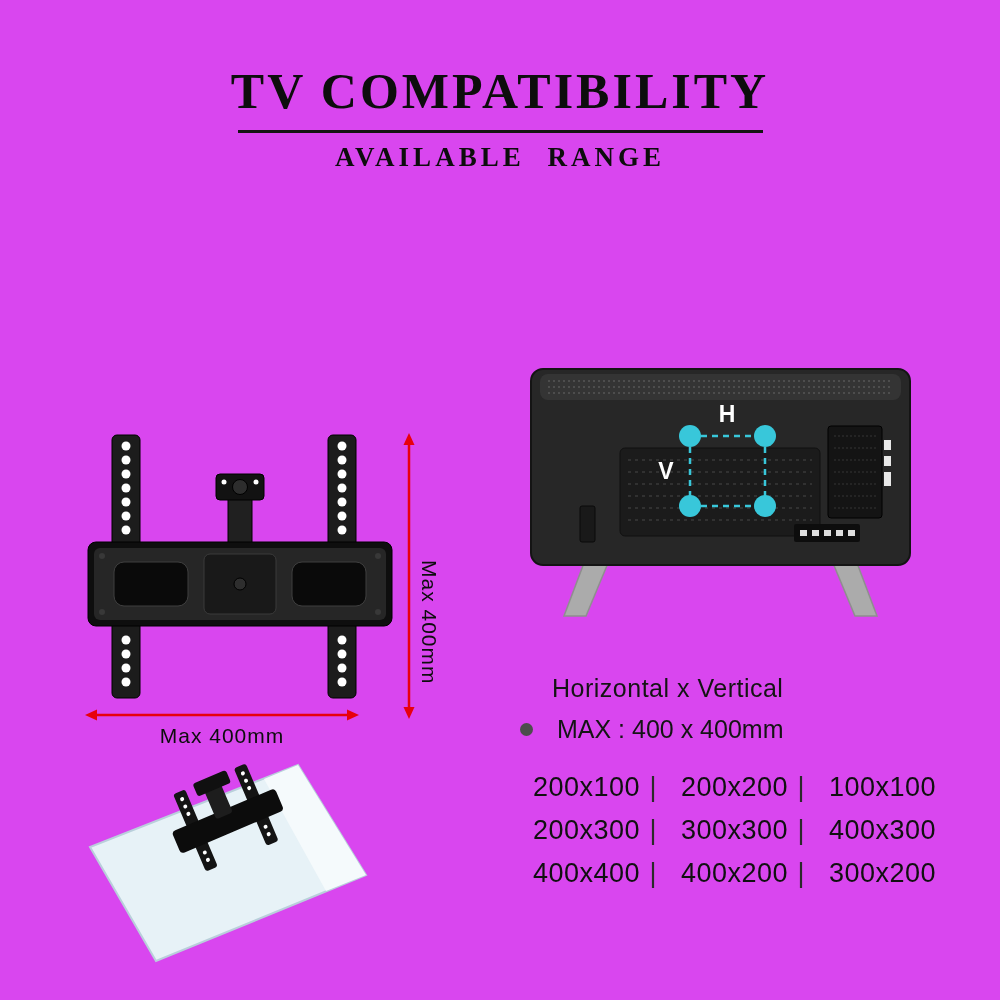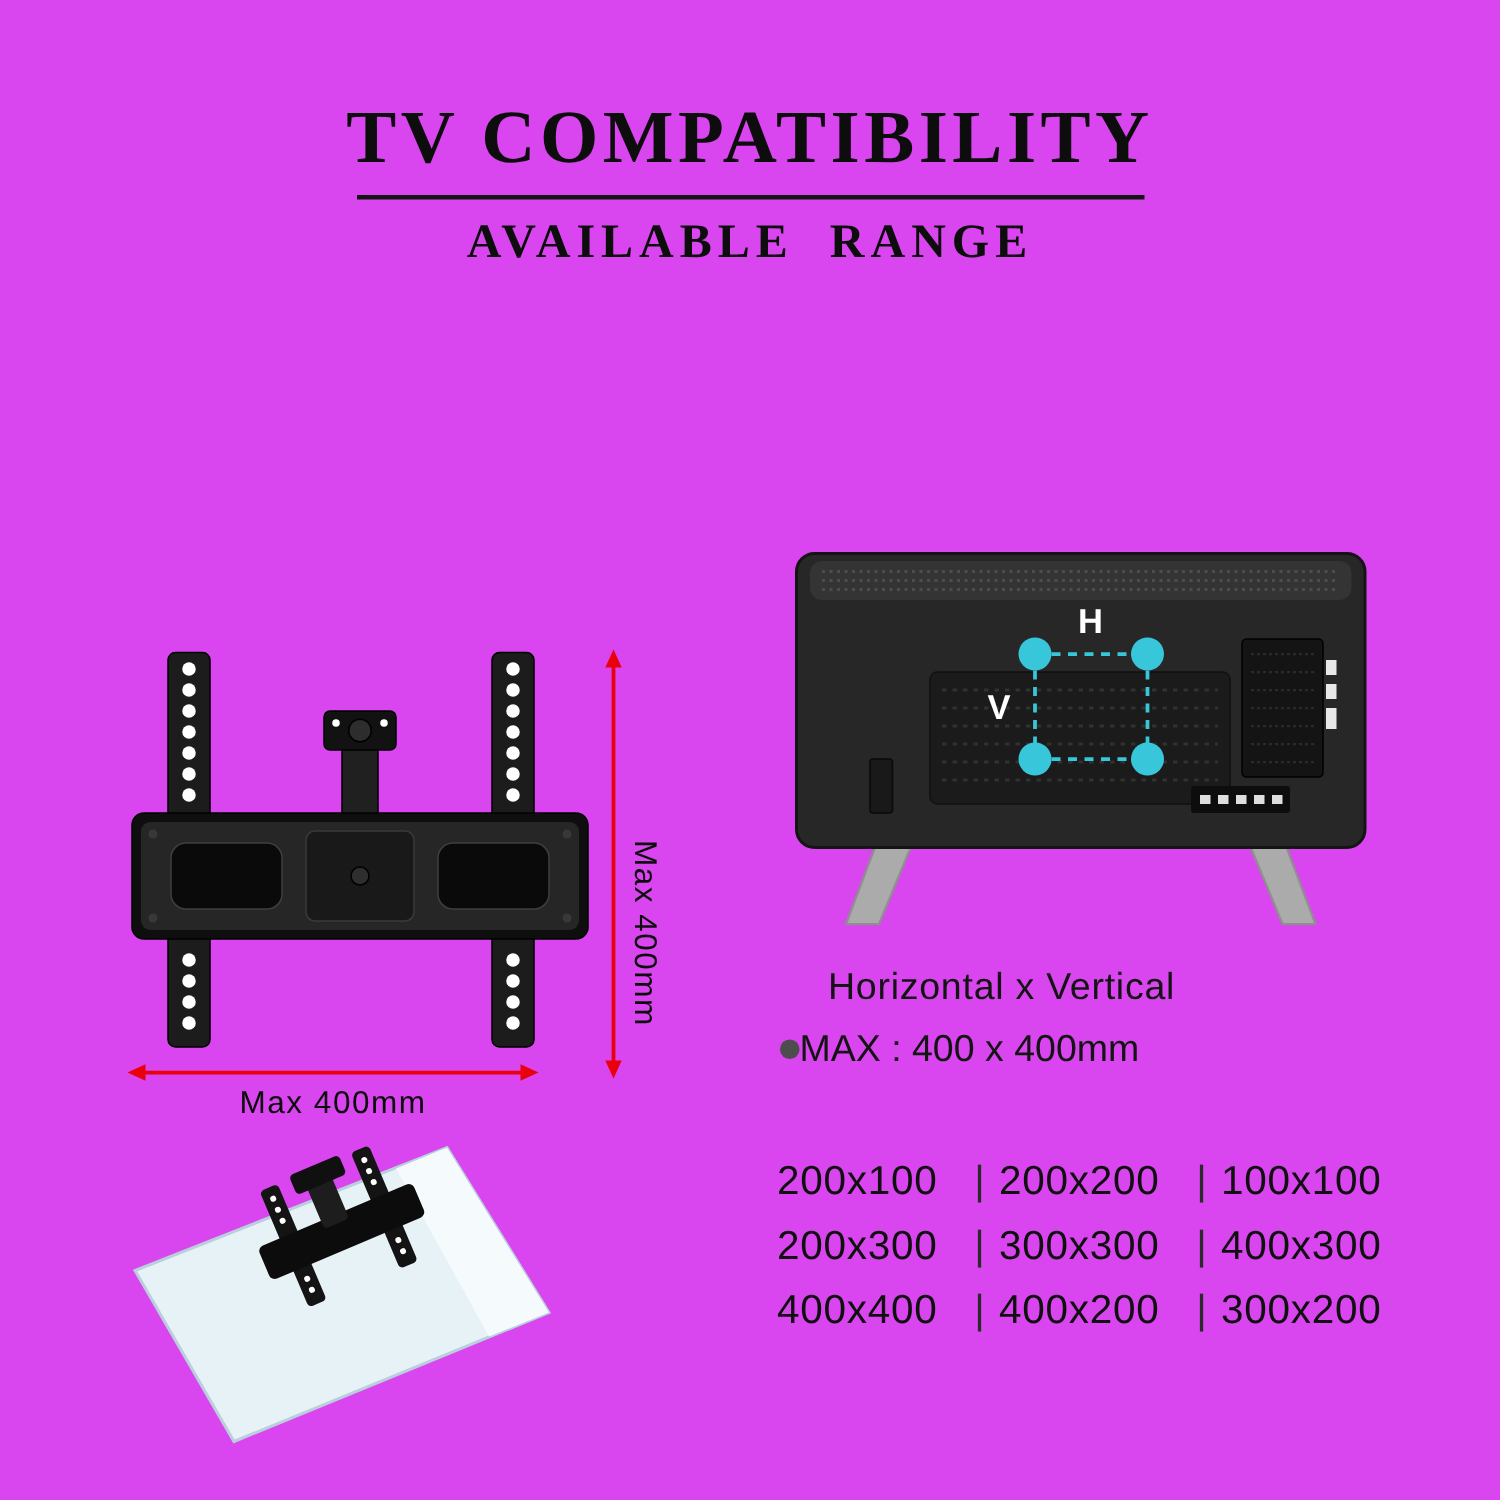--- a/index.html
+++ b/index.html
@@ -13,21 +13,21 @@
 
   
   .header { position:absolute; top:62px; left:0; width:100%; text-align:center; }
   .title {
     font-family:"Liberation Serif", serif;
     font-size:50px; font-weight:700; letter-spacing:3px; color:#0d0d0d;
   }
   .title-rule { width:525px; height:3px; background:#141414; margin:10px auto 9px auto; }
   .subtitle {
     font-family:"Liberation Serif", serif;
-    font-size:32px; font-weight:700; letter-spacing:4px; word-spacing:12px; color:#0d0d0d;
+    font-size:27px; font-weight:700; letter-spacing:4px; word-spacing:12px; color:#0d0d0d;
   }
 
   
   .mount-fig { position:absolute; left:80px; top:430px; width:320px; height:280px; }
   .tv-fig    { position:absolute; left:528px; top:366px; width:385px; height:255px; }
   .panel-fig { position:absolute; left:88px; top:763px; width:280px; height:200px; }
   svg text { font-family:"Liberation Sans", sans-serif; font-weight:700; }
 
   
   .dim-v-arrow { position:absolute; left:400px; top:432px; }
@@ -36,29 +36,29 @@
     writing-mode:vertical-rl; text-align:center;
     font-size:21px; letter-spacing:1px; color:#0d0d0d;
   }
   .dim-h-arrow { position:absolute; left:84px; top:706px; }
   .dim-h-label {
     position:absolute; left:84px; top:724px; width:276px; text-align:center;
     font-size:21px; letter-spacing:1px; color:#0d0d0d;
   }
 
   
-  .specs { position:absolute; left:520px; top:644px; width:450px; }
+  .specs { position:absolute; left:520px; top:674px; width:450px; }
   .specs-heading { font-size:25px; padding-left:32px; margin-bottom:12px; letter-spacing:0.5px; color:#141414; }
-  .spec-item { display:flex; align-items:center; gap:0; font-size:25px; margin-bottom:9px; color:#141414; }
+  .spec-item { display:flex; align-items:center; gap:24px; font-size:25px; margin-bottom:9px; color:#141414; }
   .bullet { width:13px; height:13px; border-radius:50%; background:#4d4d4d; flex:0 0 13px; }
 
   
   .vesa { position:absolute; left:518px; top:772px; width:440px; font-size:27px; color:#101010; }
   .vesa-row { display:flex; align-items:center; margin-bottom:13px; line-height:30px; }
-  .vesa-val { width:122px; text-align:left; letter-spacing:0.5px; }
+  .vesa-val { width:122px; text-align:right; letter-spacing:0.5px; }
   .vesa-sep { width:26px; text-align:center; color:#2a2a2a; }
 </style>
 </head>
 <body>
 
 <div class="page">
 
   <header class="header">
     <h1 class="title">TV COMPATIBILITY</h1>
     <div class="title-rule"></div>

